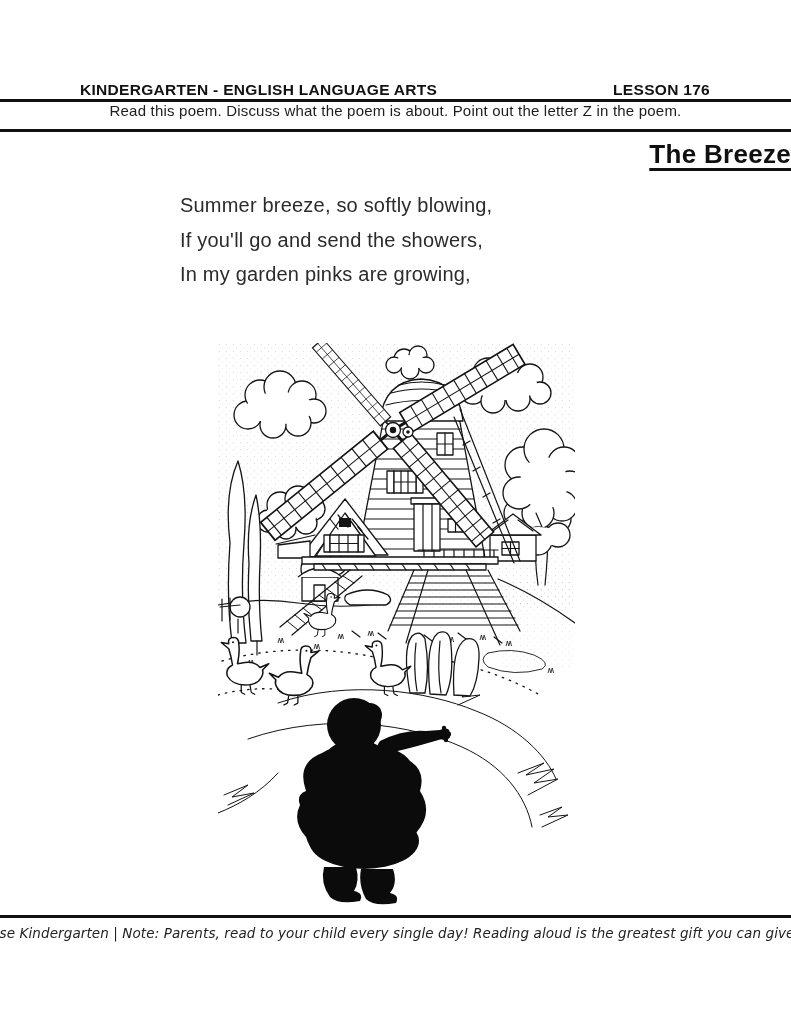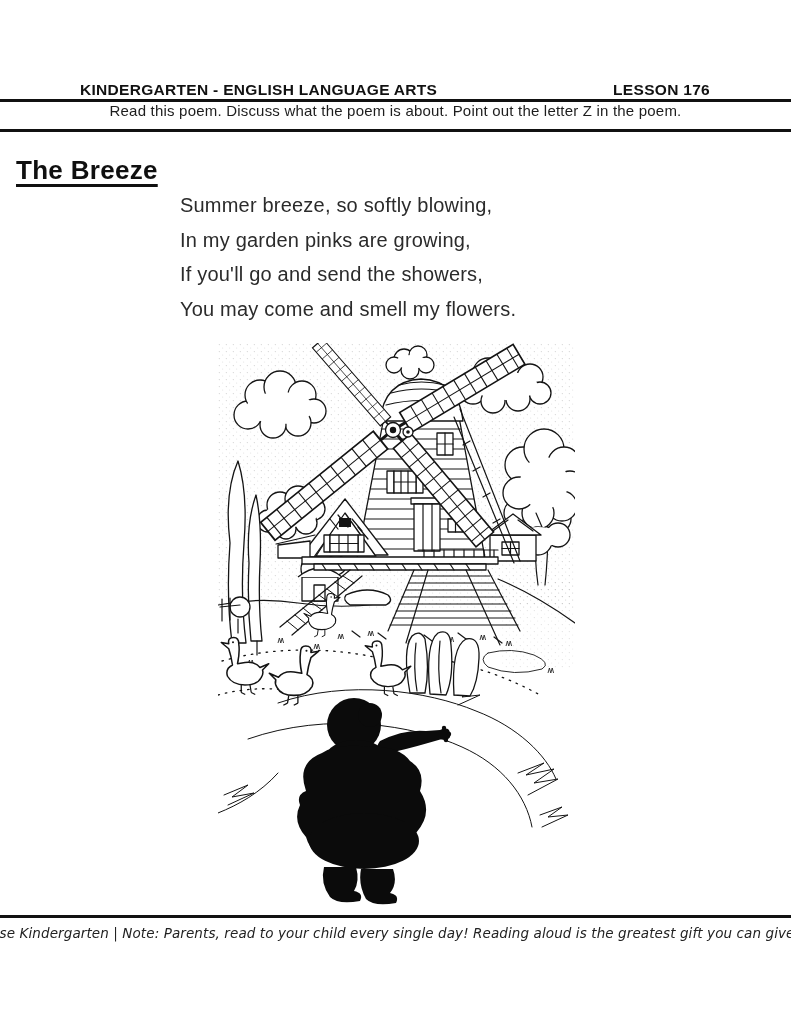--- a/index.html
+++ b/index.html
@@ -16,22 +16,22 @@
   }
   .rule{position:absolute;left:0;right:0;background:#111;}
   .rule-top{top:99px;height:3px;}
   .rule-bottom{top:129px;height:3px;}
   .instruction{
     position:absolute;left:0;right:0;top:102px;height:17px;
     display:flex;align-items:center;justify-content:center;
     font-size:15px;color:#1d1d1d;letter-spacing:.2px;
   }
   .poem-title{
-    position:absolute;left:0;right:0;top:139px;margin:16px;
-    text-align:left;font-size:26px;font-weight:800;color:#101010;
+    position:absolute;left:0;right:0;top:139px;margin:0;
+    text-align:right;font-size:26px;font-weight:800;color:#101010;
     text-decoration:underline;text-decoration-thickness:2.5px;text-underline-offset:5px;
     letter-spacing:.3px;
   }
   .poem{
     position:absolute;left:180px;top:188px;width:480px;
     font-size:20px;line-height:34.6px;color:#2b2b2b;letter-spacing:.2px;
   }
   .poem p{margin:0;}
   .illustration{
     position:absolute;left:218px;top:343px;width:357px;height:562px;margin:0;
@@ -63,23 +63,22 @@
   <div class="instruction">
     <span>Read this poem. Discuss what the poem is about. Point out the letter Z in the poem.</span>
   </div>
 
   <div class="rule rule-bottom"></div>
 
   <h1 class="poem-title">The Breeze</h1>
 
   <div class="poem">
     <p>Summer breeze, so softly blowing,</p>
+    <p>If you'll go and send the showers,</p>
     <p>In my garden pinks are growing,</p>
-    <p>If you'll go and send the showers,</p>
-    <p>You may come and smell my flowers.</p>
   </div>
 
   <figure class="illustration" role="img" aria-label="Black-and-white vintage drawing of a windmill with four lattice sails on a raised platform, cottages and trees, geese on a winding path, stones, and a black silhouette of a crouching child reaching out">
     <svg viewBox="0 0 357 562" xmlns="http://www.w3.org/2000/svg">
       <defs>
         <pattern id="stipple" width="7" height="7" patternUnits="userSpaceOnUse">
           <circle cx="1.3" cy="1.6" r="0.55" fill="#9a9a9a"></circle>
           <circle cx="4.7" cy="4.9" r="0.5" fill="#b3b3b3"></circle>
         </pattern>
         <clipPath id="towerClip">

